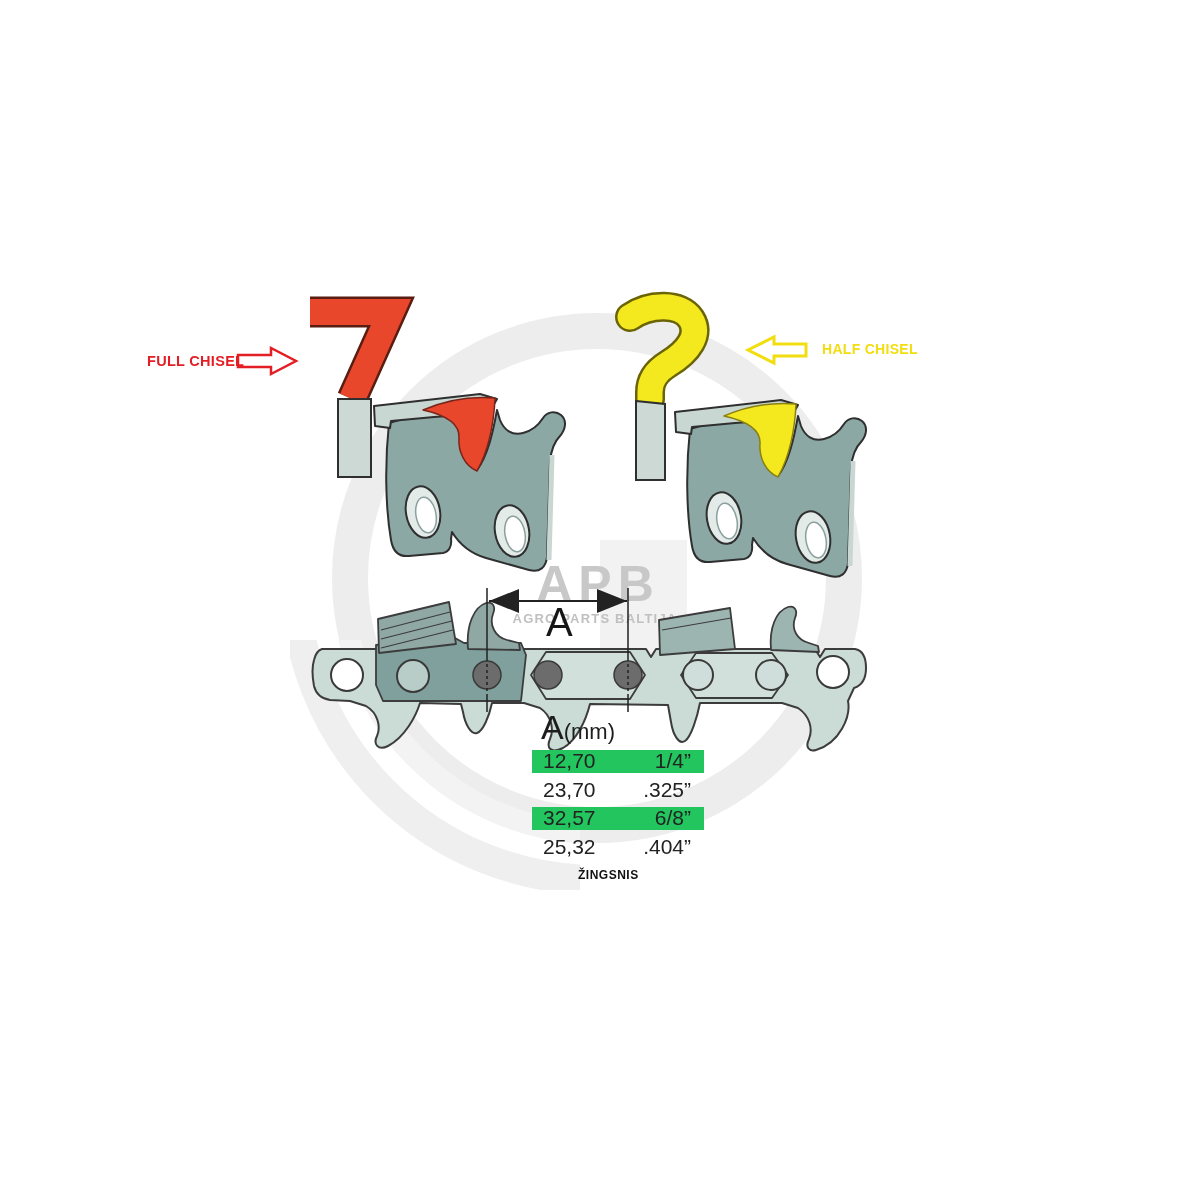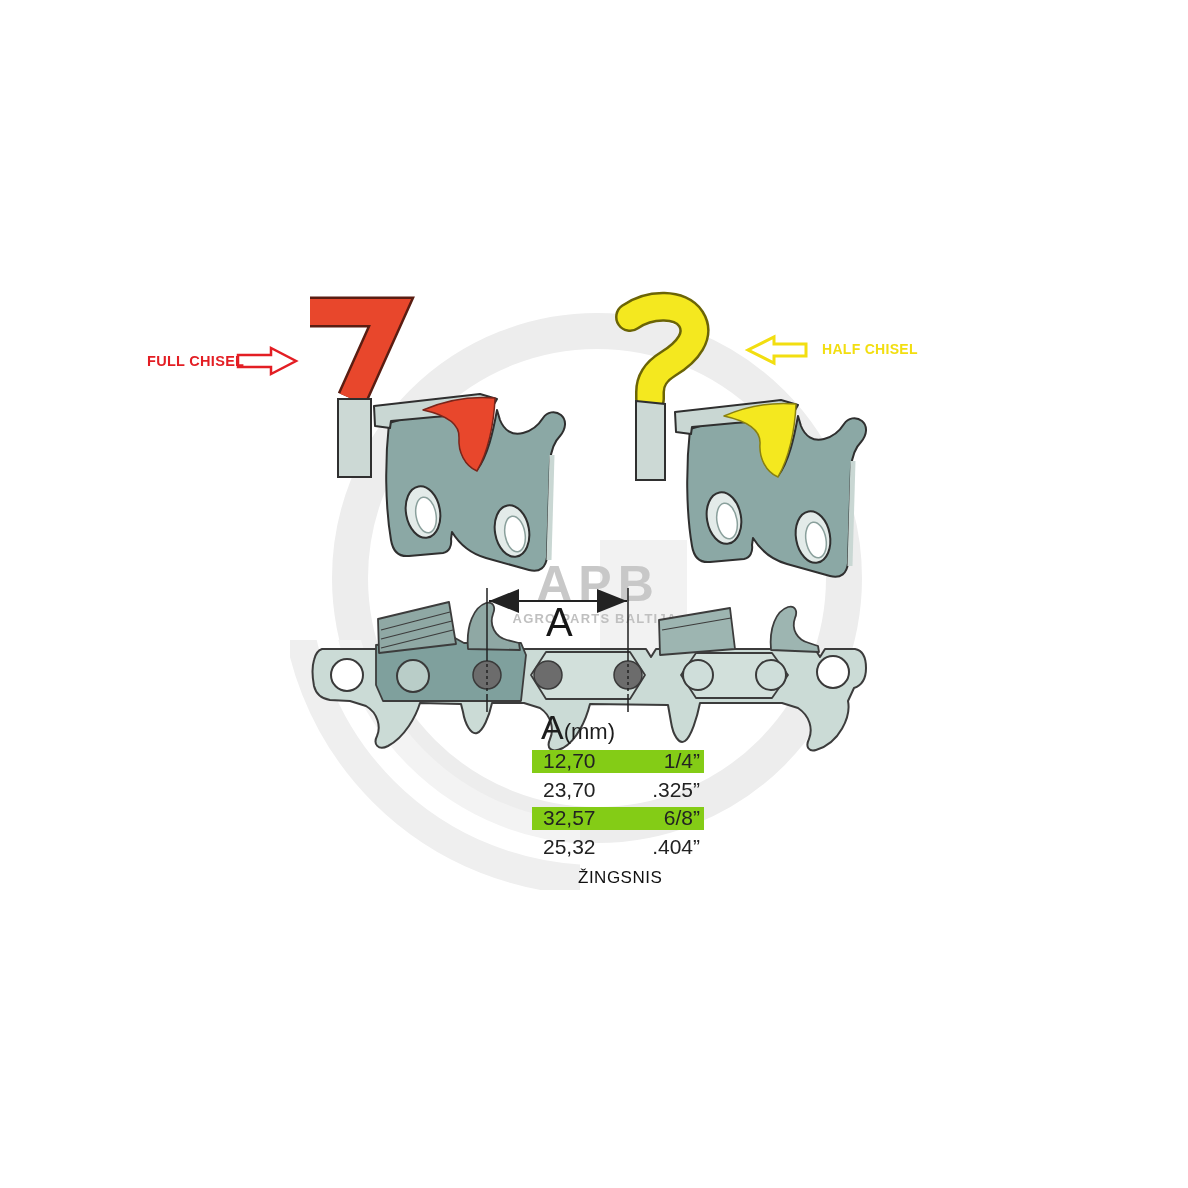--- a/index.html
+++ b/index.html
@@ -9,24 +9,24 @@
   .abs{position:absolute;white-space:nowrap;}
   .t-full{left:131px;top:353px;font-size:14.5px;font-weight:bold;color:#e31e24;letter-spacing:.3px;margin-left:16px;}
   .t-half{left:822px;top:341px;font-size:14px;font-weight:bold;color:#f2de10;letter-spacing:.3px;}
   .t-dimA{left:546px;top:600px;font-size:40px;color:#161616;}
   .t-header{left:541px;top:708px;display:flex;align-items:baseline;color:#1d1d1d;}
   .t-header .big{font-size:34px;}
   .t-header .small{font-size:22px;}
   .ptable{left:532px;top:750px;width:172px;}
   .prow{display:flex;align-items:center;height:22.5px;margin-bottom:6px;
         font-size:21px;color:#222;}
-  .prow.hl{background:#84cc16;}
+  .prow.hl{background:#22c55e;}
   .prow .mm{padding-left:11px;}
-  .prow .inch{margin-left:auto;padding-right:4px;}
-  .t-zing{left:578px;top:868px;font-size:17px;font-weight:normal;letter-spacing:.5px;color:#111;}
+  .prow .inch{margin-left:auto;padding-right:13px;}
+  .t-zing{left:578px;top:868px;font-size:12px;font-weight:bold;letter-spacing:.5px;color:#111;}
 </style>
 </head>
 <body>
 
 <div class="stage">
 
 <svg width="1188" height="1188" viewBox="0 0 1188 1188">
   <defs>
     <clipPath id="wmclip">
           <rect x="290" y="640" width="290" height="250"></rect>

